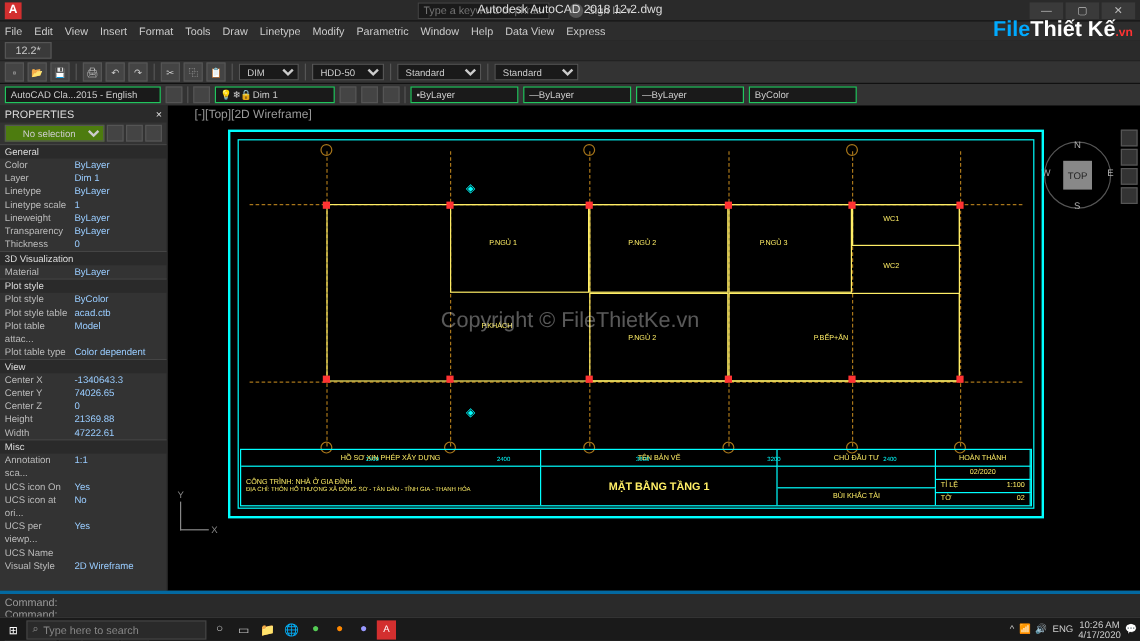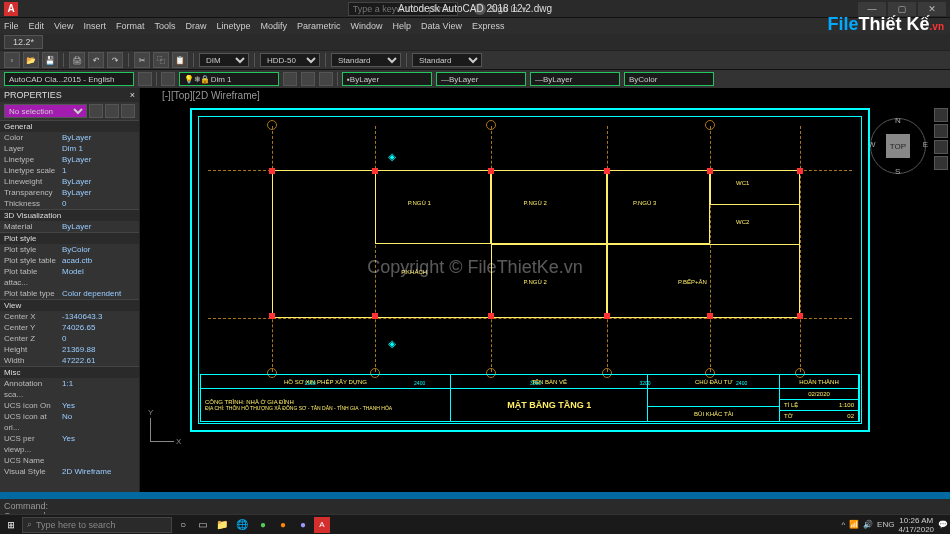--- a/index.html
+++ b/index.html
@@ -28,21 +28,21 @@
 
 .layer-row { height: 18px; background: #333; display: flex; align-items: center; padding: 0 4px; gap: 4px; font-size: 8px; }
 .layer-row .combo { background: #1a1a1a; border: 1px solid #22c55e; color: #ccc; padding: 1px 4px; min-width: 90px; height: 14px; display: flex; align-items: center; }
 .layer-row .btn { width: 14px; height: 14px; background: #444; border: 1px solid #555; }
 
 .workarea { display: flex; height: calc(100% - 130px); }
 
 .props { width: 140px; background: #333; border-right: 1px solid #222; overflow: hidden; display: flex; flex-direction: column; }
 .props .header { background: #2a2a2a; padding: 2px 4px; font-size: 9px; color: #ddd; display: flex; align-items: center; justify-content: space-between; }
 .props .selrow { padding: 2px 4px; display: flex; align-items: center; gap: 2px; }
-.props .selrow select { flex: 1; background: #a21caf; border: 1px solid #555; color: #ccc; font-size: 8px; height: 14px; }
+.props .selrow select { flex: 1; background: #4d7c0f; border: 1px solid #555; color: #ccc; font-size: 8px; height: 14px; padding-left: 10px; }
 .props .iconbtn { width: 14px; height: 14px; background: #444; border: 1px solid #555; }
 .props .section { font-size: 8px; }
 .props .section-head { background: #2a2a2a; padding: 1px 4px; font-weight: normal; color: #ddd; border-top: 1px solid #444; }
 .props .prop-row { display: flex; padding: 0 4px; line-height: 11px; }
 .props .prop-row .label { width: 58px; color: #bbb; }
 .props .prop-row .value { flex: 1; color: #9cf; }
 
 .canvas-wrap { flex: 1; position: relative; background: #000; }
 .canvas-toolbar-v { position: absolute; right: 0; top: 20px; width: 16px; display: flex; flex-direction: column; gap: 2px; }
 .canvas-toolbar-v .btn { width: 14px; height: 14px; background: #333; border: 1px solid #555; }
@@ -70,21 +70,21 @@
 .titleblock .cell { border-right: 1px solid #0ff; padding: 2px 4px; display: flex; flex-direction: column; justify-content: center; }
 .titleblock .cell.head { border-bottom: 1px solid #0ff; height: 14px; text-align: center; justify-content: center; }
 .titleblock .col1 { width: 38%; } .titleblock .col2 { width: 30%; text-align: center; } .titleblock .col3 { width: 20%; } .titleblock .col4 { flex: 1; }
 .titleblock .colwrap { display: flex; flex-direction: column; }
 .titleblock .drawing-name { color: #ffee66; font-size: 9px; font-weight: bold; text-align: center; }
 
 .ucs { position: absolute; bottom: 50px; left: 10px; color: #888; font-size: 8px; }
 .ucs .axis-y { border-left: 1px solid #888; height: 24px; }
 .ucs .axis-x { border-top: 1px solid #888; width: 24px; }
 
-.cmdline { height: 30px; background: #2a2a2a; border-top: 7px solid #0369a1; padding: 2px 4px; font-size: 9px; color: #ccc; }
+.cmdline { height: 30px; background: #2a2a2a; border-top: 3px solid #0369a1; padding: 2px 4px; font-size: 9px; color: #ccc; }
 .cmdline .history { color: #999; line-height: 10px; }
 .cmdline .input-row { display: flex; align-items: center; margin-top: 2px; }
 .cmdline input { flex: 1; background: #333; border: 1px solid #555; color: #ccc; font-size: 9px; padding: 1px 4px; font-style: italic; }
 
 .model-tabs { height: 14px; background: #333; display: flex; align-items: center; padding: 0 4px; font-size: 9px; }
 .model-tabs .tab { padding: 1px 8px; background: #444; border: 1px solid #555; margin-right: 2px; }
 .model-tabs .tab.active { background: #555; }
 
 .taskbar { position: absolute; bottom: 0; left: 0; right: 0; height: 20px; background: #1a1a1a; display: flex; align-items: center; padding: 0 2px; gap: 2px; border-top: 1px solid #333; }
 .taskbar .start { width: 18px; height: 18px; display: flex; align-items: center; justify-content: center; color: #fff; }

